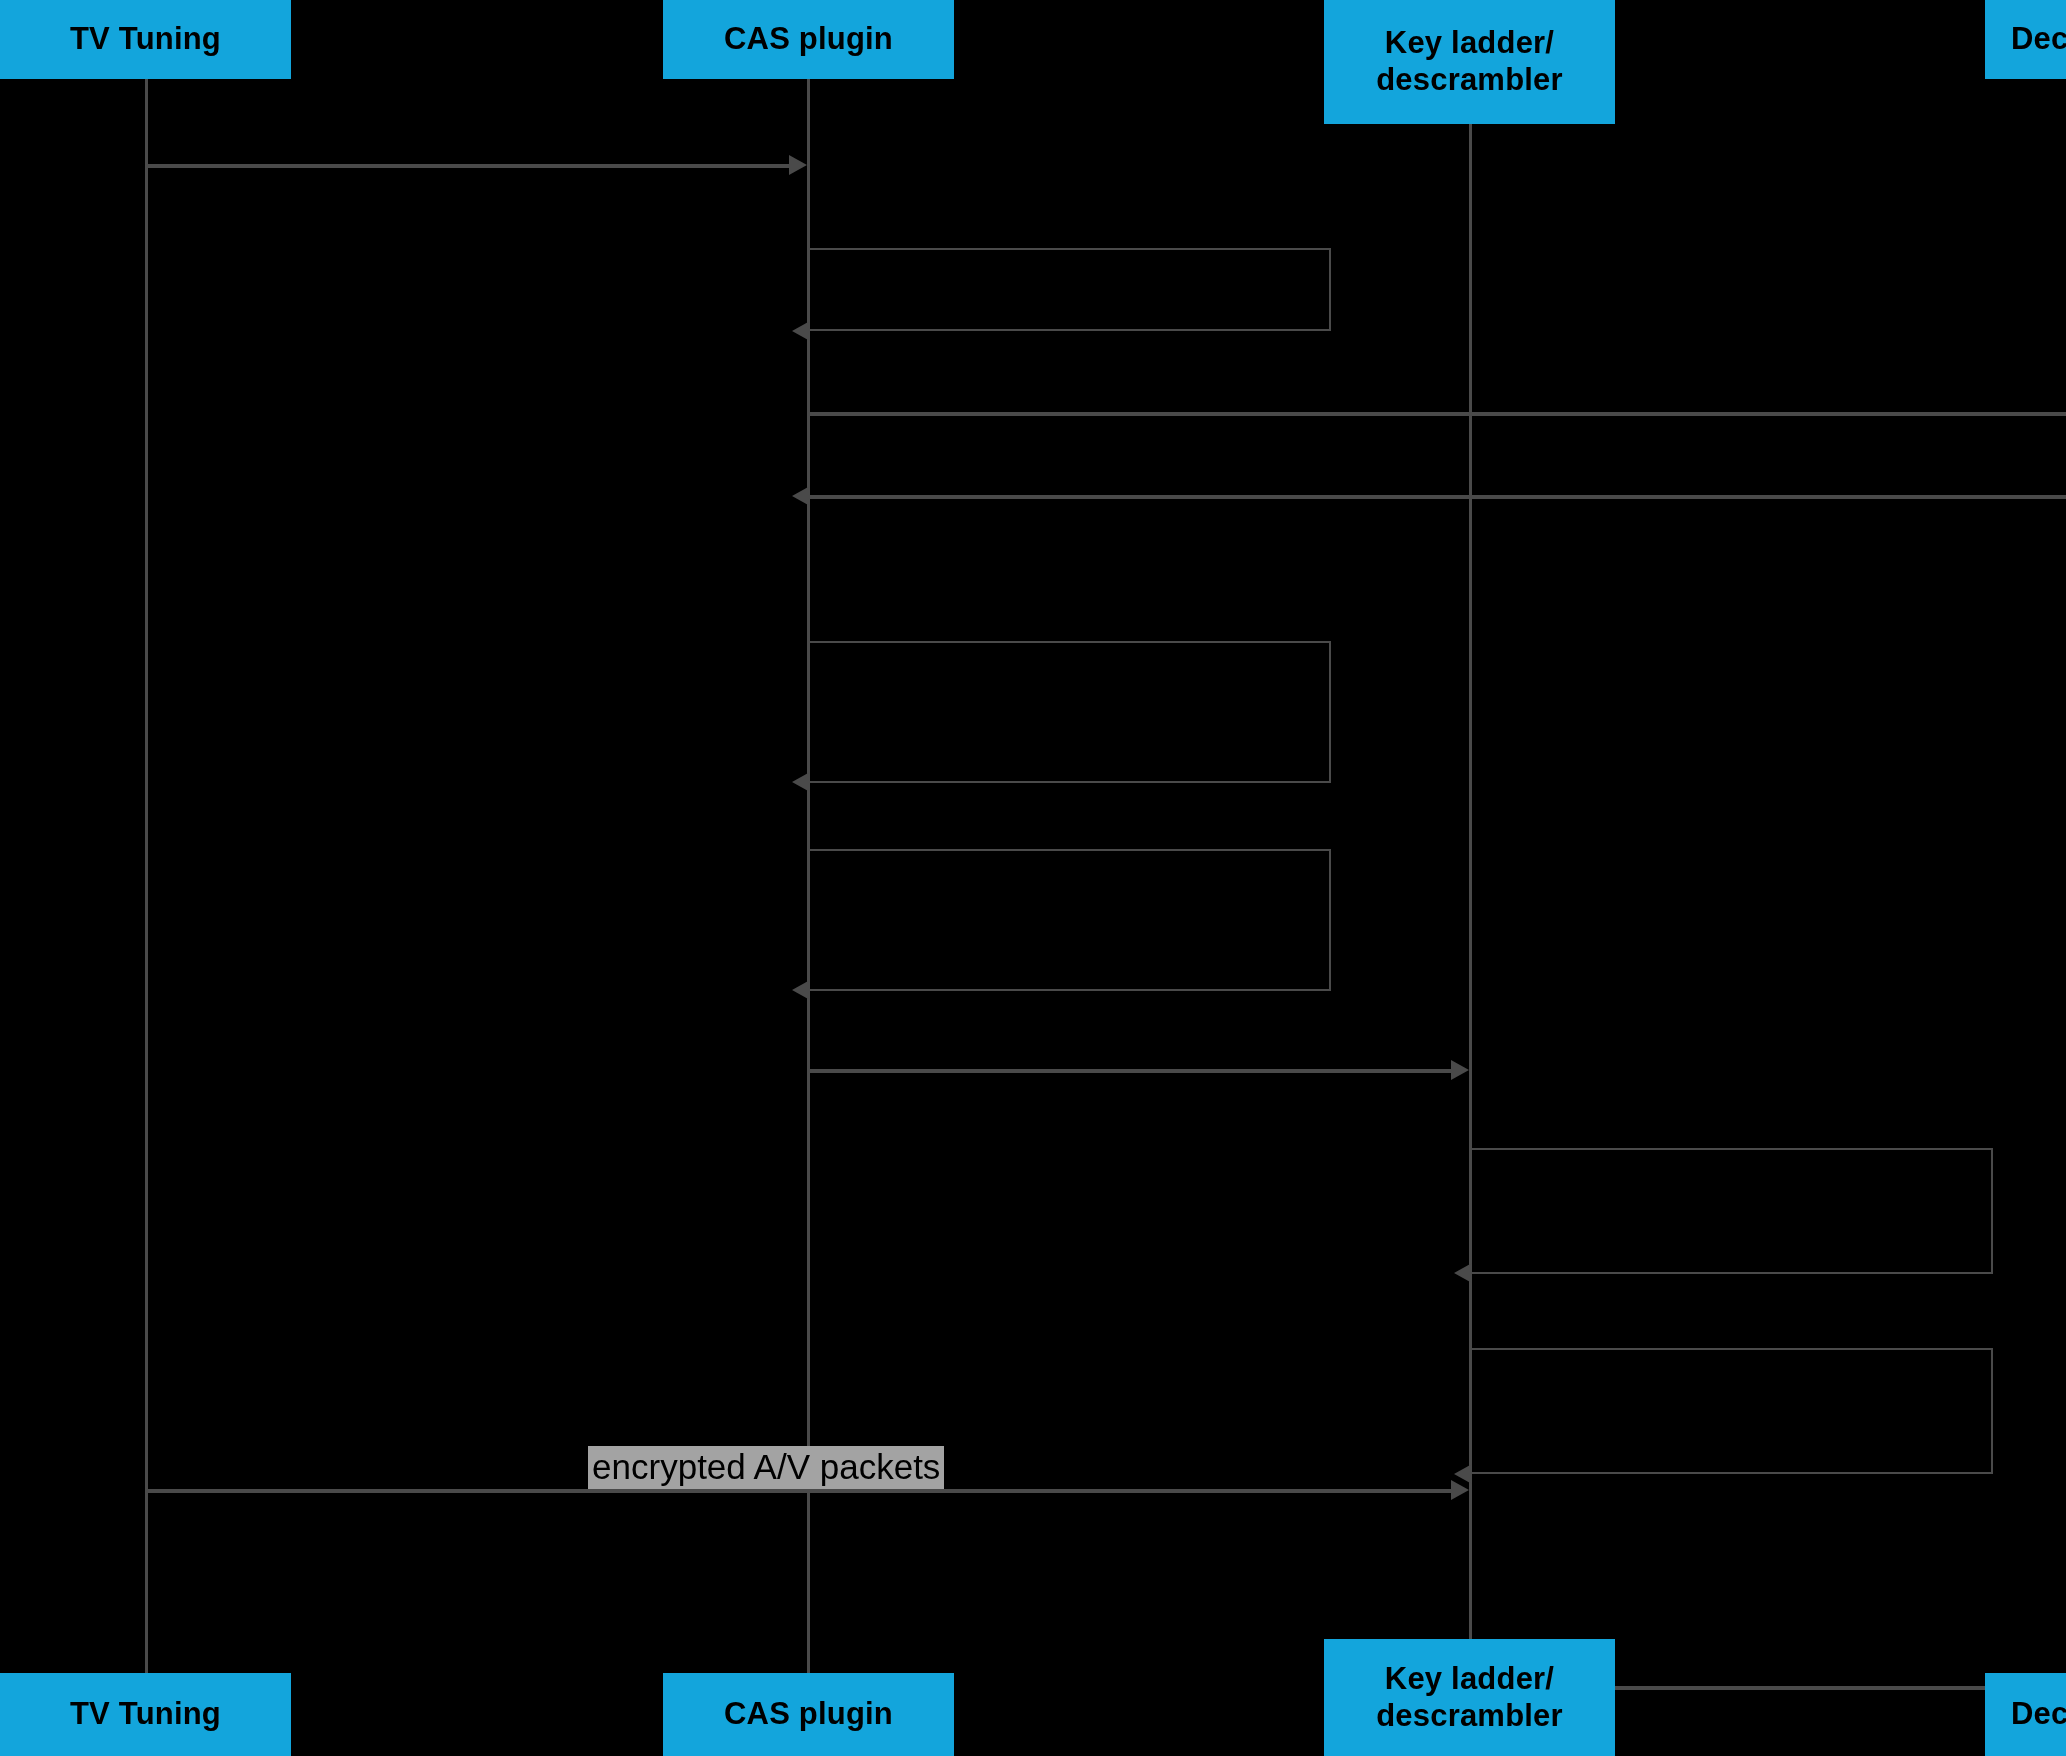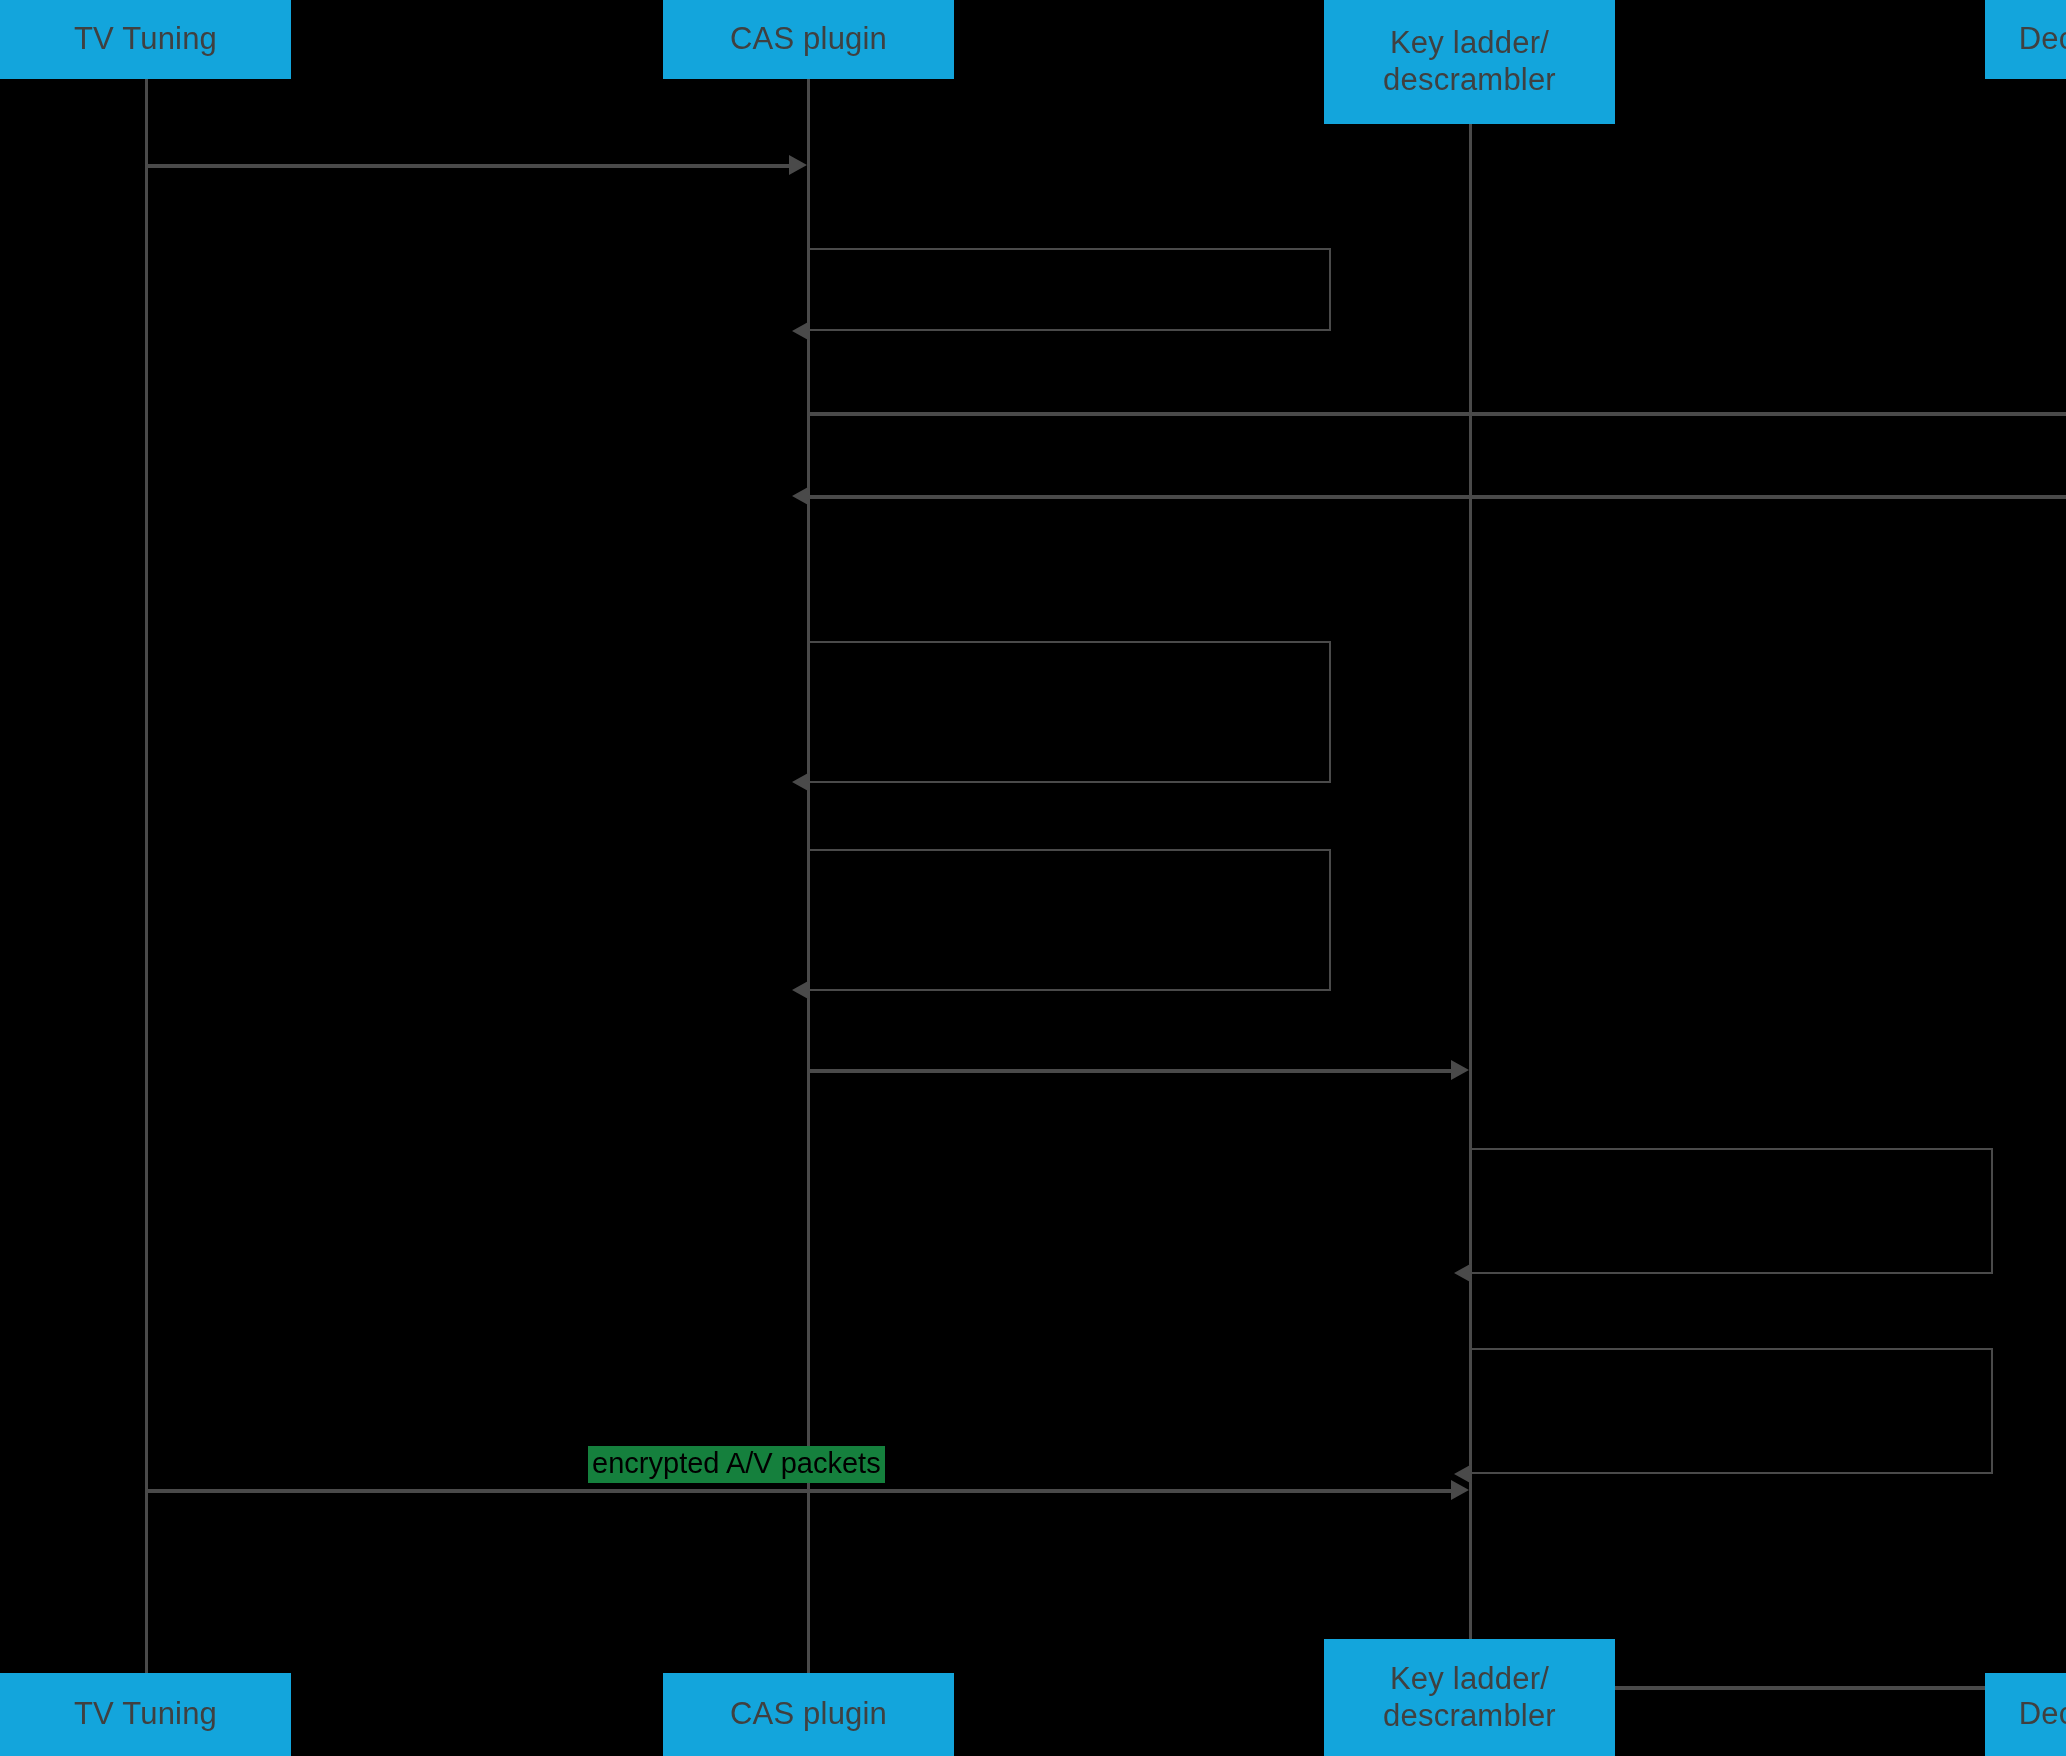--- a/index.html
+++ b/index.html
@@ -16,28 +16,28 @@
     font-family: "Liberation Sans", sans-serif;
   }
   .lifeline {
     position: absolute;
     width: 2.5px;
     background: #4a4a4a;
   }
   .actor-box {
     position: absolute;
     background: #13a5dc;
-    color: #404040;
+    color: #000000;
     display: flex;
     align-items: center;
     justify-content: center;
     text-align: center;
     font-size: 31px;
     line-height: 1.18;
-    font-weight: 400;
+    font-weight: 700;
     letter-spacing: 0.2px;
     box-sizing: border-box;
     padding: 1.7px 4.1px;
     white-space: pre-line;
   }
   .msg-line {
     position: absolute;
     height: 3.7px;
     background: #4a4a4a;
   }
@@ -56,23 +56,23 @@
   }
   .self-loop {
     position: absolute;
     border: 2.5px solid #4a4a4a;
     border-left: none;
     box-sizing: border-box;
     background: transparent;
   }
   .msg-label {
     position: absolute;
-    background: #15803d;
+    background: #a3a3a3;
     color: #000000;
-    font-size: 29px;
+    font-size: 35px;
     line-height: 1.02;
     padding: 2.5px 4.1px 5px 4.1px;
     white-space: nowrap;
     box-sizing: border-box;
   }
 </style>
 </head>
 <body>
 
 <div id="page">

